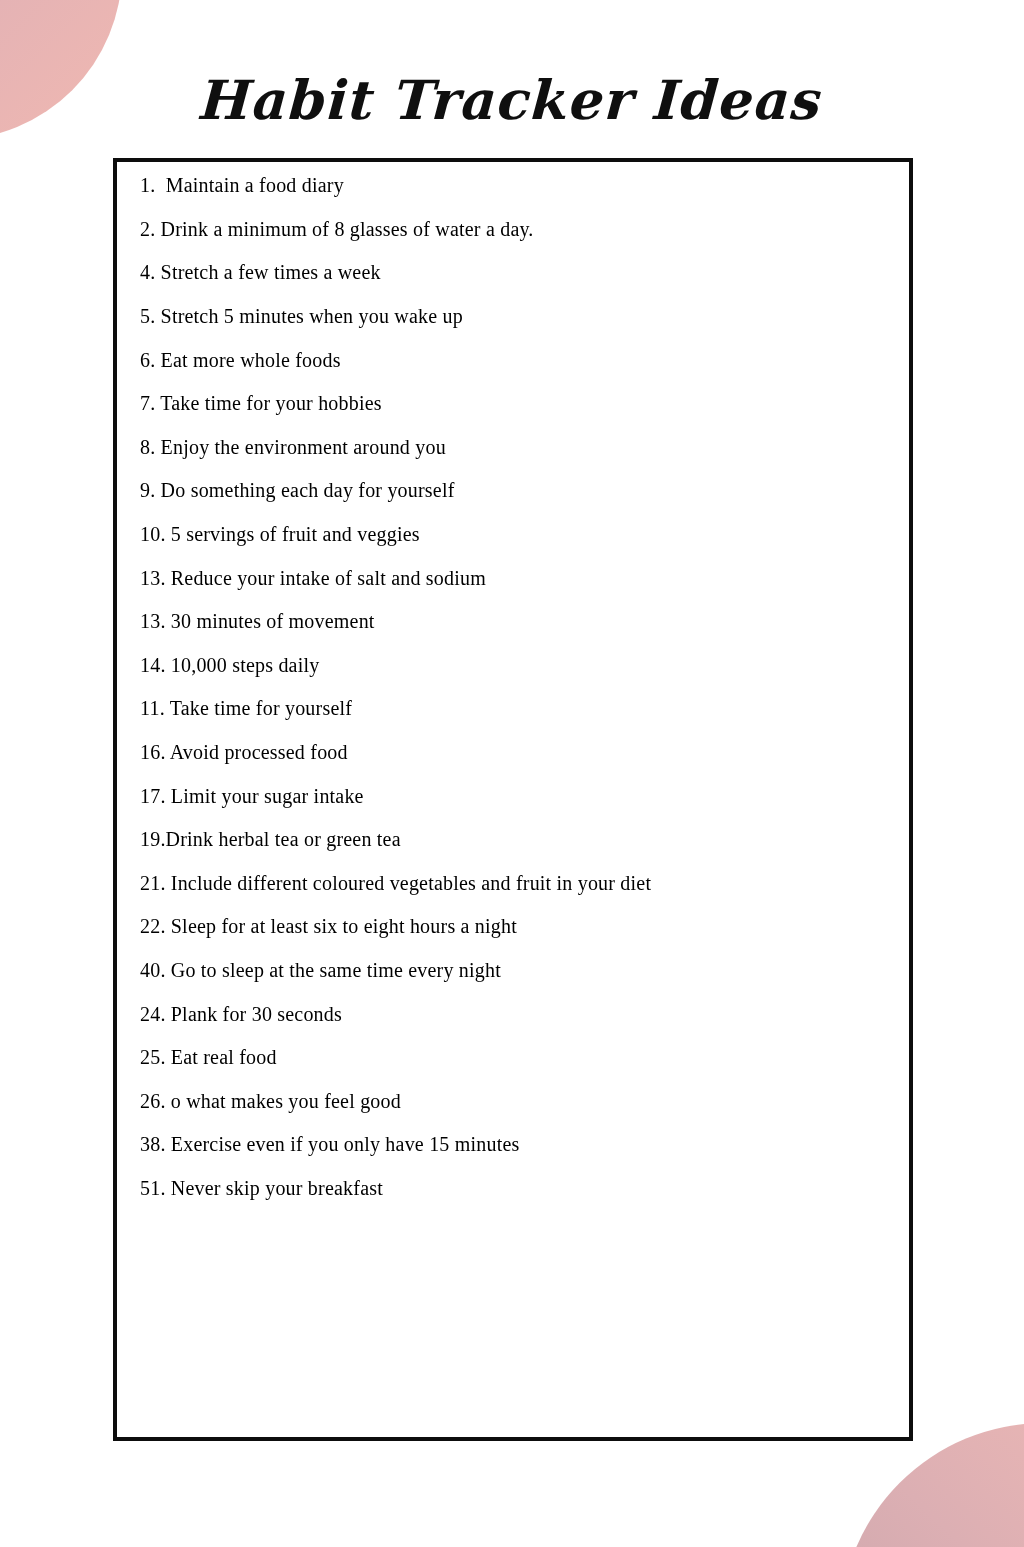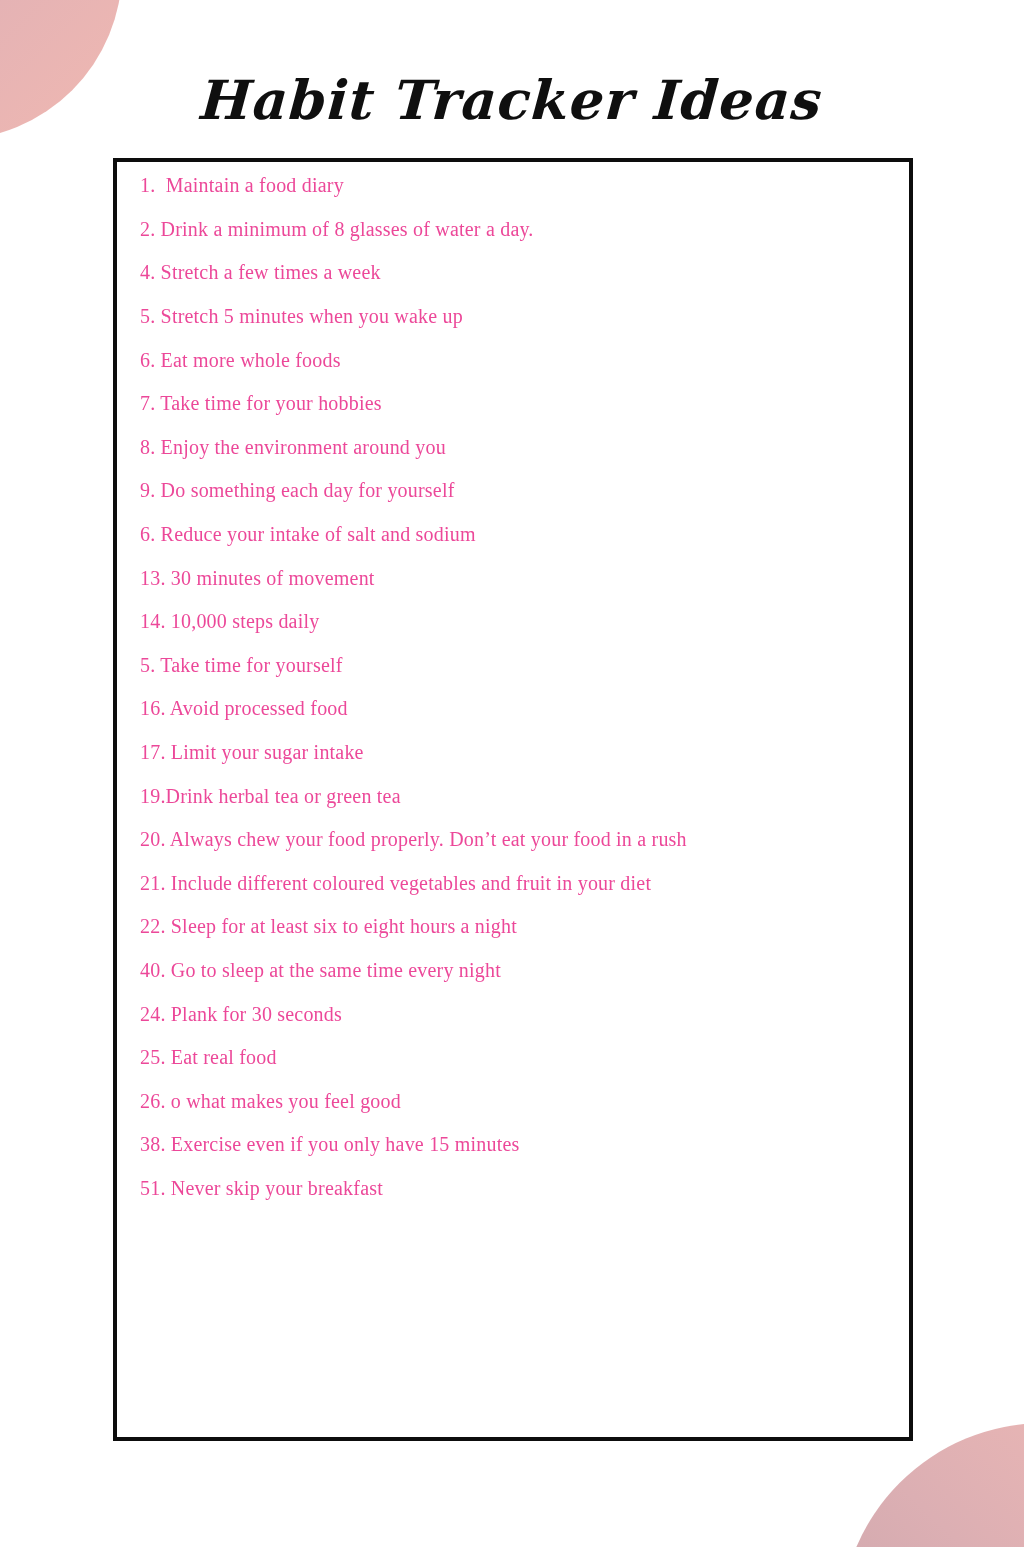--- a/index.html
+++ b/index.html
@@ -66,21 +66,21 @@
     border: 4px solid #0d0d0d;
     background: #ffffff;
     padding-top: 2px;
   }
   .habit-item {
     height: 43.6px;
     display: flex;
     align-items: center;
     padding-left: 23px;
     font-size: 20px;
-    color: #ec4899;
+    color: #000000;
     white-space: pre-wrap;
     letter-spacing: 0.2px;
   }
 </style>
 </head>
 <body>
 
 <div class="circle circle-top-left"></div>
 
 <div class="circle circle-bottom-right"></div>
@@ -101,38 +101,38 @@
     <div class="habit-item">5. Stretch 5 minutes when you wake up</div>
 
     <div class="habit-item">6. Eat more whole foods</div>
 
     <div class="habit-item">7. Take time for your hobbies</div>
 
     <div class="habit-item">8. Enjoy the environment around you</div>
 
     <div class="habit-item">9. Do something each day for yourself</div>
 
+    <div class="habit-item">10. 5 servings of fruit and veggies</div>
 
-    <div class="habit-item">6. Reduce your intake of salt and sodium</div>
+    <div class="habit-item">13. Reduce your intake of salt and sodium</div>
 
 
     <div class="habit-item">13. 30 minutes of movement</div>
 
     <div class="habit-item">14. 10,000 steps daily</div>
 
-    <div class="habit-item">5. Take time for yourself</div>
+    <div class="habit-item">11. Take time for yourself</div>
 
     <div class="habit-item">16. Avoid processed food</div>
 
     <div class="habit-item">17. Limit your sugar intake</div>
 
 
     <div class="habit-item">19.Drink herbal tea or green tea</div>
 
-    <div class="habit-item">20. Always chew your food properly. Don’t eat your food in a rush</div>
 
     <div class="habit-item">21. Include different coloured vegetables and fruit in your diet</div>
 
     <div class="habit-item">22. Sleep for at least six to eight hours a night</div>
 
     <div class="habit-item">40. Go to sleep at the same time every night</div>
 
     <div class="habit-item">24. Plank for 30 seconds</div>
 
     <div class="habit-item">25. Eat real food</div>

